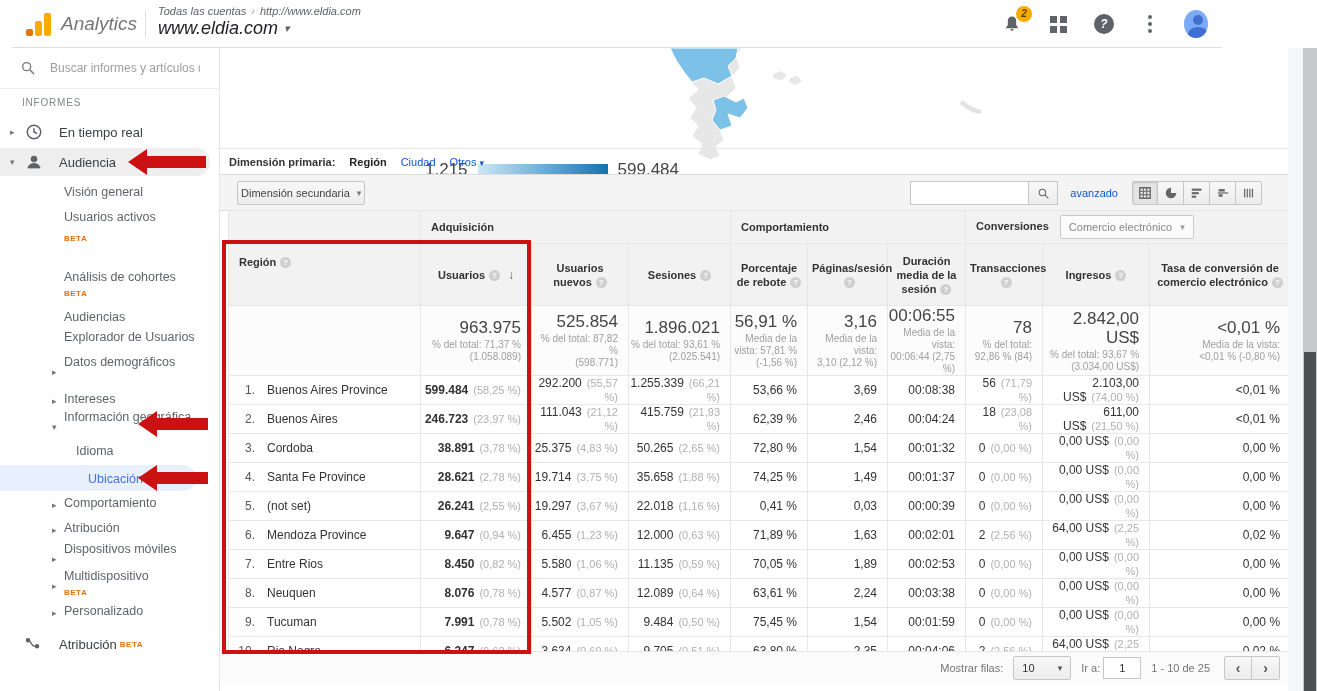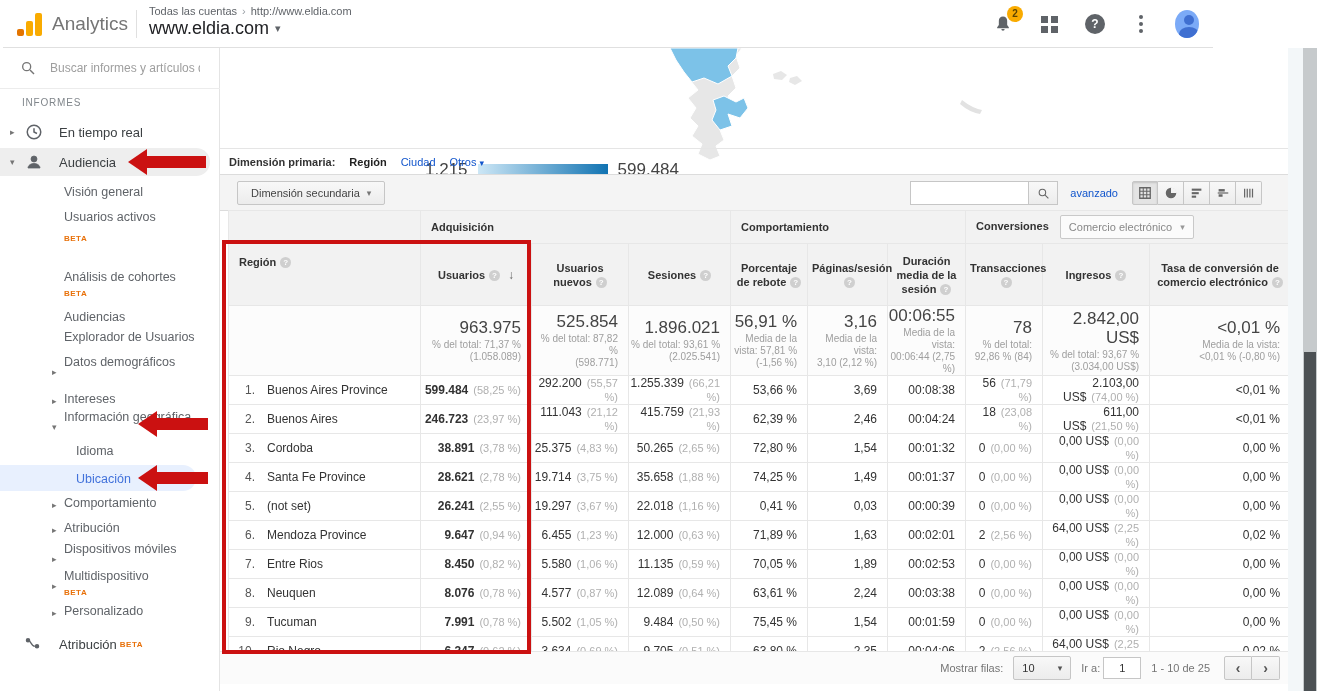--- a/index.html
+++ b/index.html
@@ -1,21 +1,21 @@
 <!DOCTYPE html>
 <html><head>
 <meta charset="utf-8">
 <style>
   * { margin:0; padding:0; box-sizing:border-box; font-family:"Liberation Sans", sans-serif; }
   html,body { width:1317px; height:691px; }
   body { position:relative; overflow:hidden; background:#fff; color:#333; }
 
   
-  .topbar { position:absolute; left:3px; top:0; width:1210px; height:48px; background:#fff;
-            border-bottom:1px solid #e0e0e0; z-index:30; }
+  .topbar { position:absolute; left:12px; top:0; width:1210px; height:48px; background:#fff;
+            border-bottom:1px solid #e0e0e0; z-index:30;font-style:italic; }
   .logo { position:absolute; left:14px; top:8px; height:32px; display:flex; align-items:center; cursor:pointer; }
   .logo-icon { position:relative; width:26px; height:24px; margin-right:9px; }
   .logo-icon .b1 { position:absolute; left:0; bottom:0; width:7px; height:7px; background:#e37400; border-radius:2px; }
   .logo-icon .b2 { position:absolute; left:9px; bottom:0; width:7px; height:15px; background:#f9ab00; border-radius:2px; }
   .logo-icon .b3 { position:absolute; left:18px; bottom:0; width:7px; height:23px; background:#f9ab00; border-radius:2px; }
   .logo-text { font-size:19px; color:#757575; }
   .hdr-div { position:absolute; left:133px; top:10px; width:1px; height:28px; background:#e0e0e0; }
   .acct { position:absolute; left:146px; top:5px; }
   .acct-path { font-size:11px; color:#5f6368; cursor:pointer; }
   .acct-path .sep { margin:0 5px; color:#9aa0a6; }
@@ -51,41 +51,41 @@
   .s0 .exp { width:10px; margin-left:10px; font-size:9px; color:#757575; }
   .s0 .icn { width:18px; height:18px; margin-left:5px; margin-right:16px; }
   .s0 .icn svg { width:18px; height:18px; fill:#5f6368; stroke:#5f6368; }
   .s0 .slbl0 { font-size:13px; color:#3c4043; }
   .s0.hl { background:#eeeeee; border-radius:0 16px 16px 0; }
   .s1 { left:64px; width:142px; font-size:12.5px; color:#5f6368; line-height:15px; }
   .s1 .exp { position:absolute; left:-12px; top:2px; font-size:9px; color:#757575; }
   .s1.arrmid .exp { top:10px; }
   .s2 { left:76px; width:130px; font-size:12.5px; color:#5f6368; }
   .selpill { position:absolute; left:0; width:196px; height:26px; background:#e8f0fe; border-radius:0 14px 14px 0; }
-  .s2.sel { color:#4272db; }
+  .s2.sel { color:#4272db;margin-left:12px; }
   .beta { display:block; font-size:8px; font-weight:bold; color:#e8710a; letter-spacing:.5px; margin-top:1px; }
   .beta-sup { font-size:8px; font-weight:bold; color:#e8710a; letter-spacing:.5px; vertical-align:6px; margin-left:3px; }
 
   
   .main { position:absolute; left:220px; top:48px; width:1070px; height:643px; background:#fff; }
   .mapwrap { position:absolute; left:420px; top:0; width:370px; height:118px; }
   .legend { position:absolute; left:205px; top:112px; display:flex; align-items:center; gap:10px; }
   .legend .lv { font-size:17px; color:#444; }
   .grad { width:130px; height:12px; background:linear-gradient(to right,#cde7f6,#1173b2); }
 
   .dimbar { position:absolute; left:0; top:100px; width:1070px; height:26px; border-top:1px solid #e5e5e5;
             display:flex; align-items:center; padding-left:9px; font-size:11px; gap:14px; }
   .dimbar .dlab { font-weight:bold; color:#333; }
   .dimbar .dsel { font-weight:bold; color:#222; cursor:pointer; }
   .dimbar a { color:#1155cc; text-decoration:none; cursor:pointer; }
   .dimbar .caret { color:#1155cc; font-size:9px; margin-left:3px; }
 
   .toolbar { position:absolute; left:0; top:126px; width:1070px; height:37px; background:#f4f4f4;
              border-top:1px solid #dcdcdc; border-bottom:1px solid #dcdcdc; }
-  .btn { display:inline-flex; align-items:center; height:24px; padding:0 13px; font-size:11px; color:#444;
+  .btn { display:inline-flex; align-items:center; height:24px; padding:0 3px; font-size:11px; color:#444;
          background:linear-gradient(#f8f8f8,#ececec); border:1px solid #c6c6c6; border-radius:2px; cursor:pointer; }
   .btn .caret { font-size:9px; color:#777; margin-left:7px; }
   .secdim { position:absolute; left:17px; top:6px; }
   .tb-right { position:absolute; right:28px; top:6px; display:flex; align-items:center; }
   .searchbox { display:flex; }
   .searchbox input { width:118px; height:24px; border:1px solid #c6c6c6; border-right:none; background:#fff;
                      padding:0 6px; font-size:12px; outline:none; }
   .searchbtn { width:30px; height:24px; background:linear-gradient(#f8f8f8,#ececec); border:1px solid #c6c6c6;
                display:flex; align-items:center; justify-content:center; cursor:pointer; }
   .searchbtn svg { width:13px; height:13px; stroke:#666; fill:none; stroke-width:2; }

